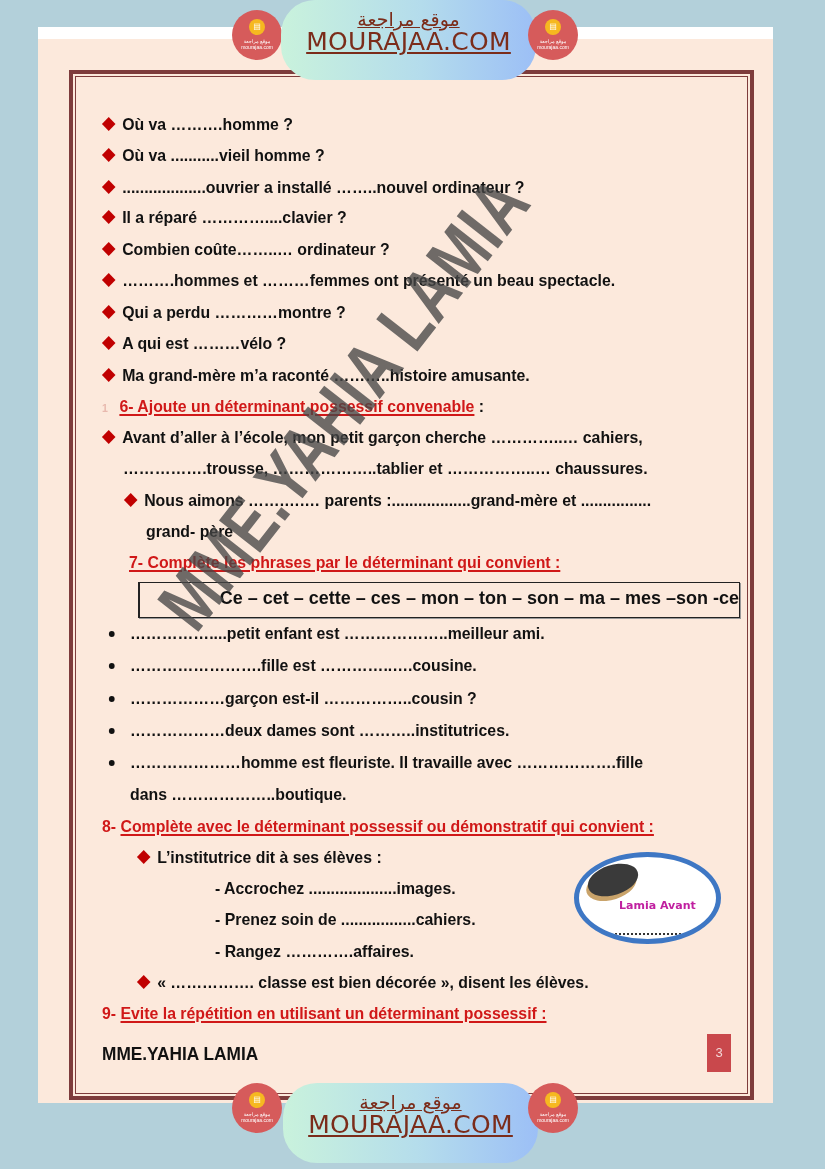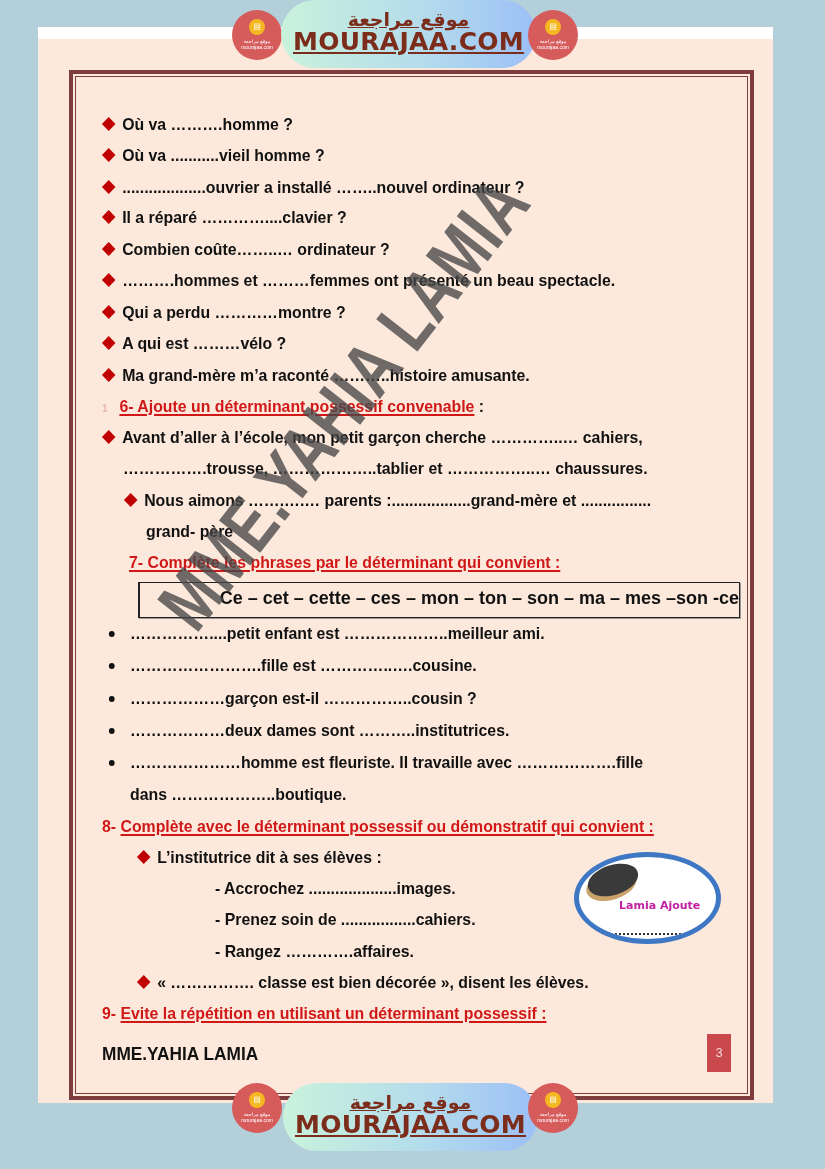--- a/index.html
+++ b/index.html
@@ -52,23 +52,23 @@
       box-shadow: 1px 1px 0 #999;
     }
     .watermark {
       position: absolute; left: 175px; top: 575px;
       font-family: "Liberation Sans", sans-serif; font-weight: bold;
       font-size: 76px; color: rgba(70,70,70,0.78); white-space: nowrap;
       transform: rotate(-52deg) scaleX(0.78); transform-origin: left center;
       letter-spacing: 1px;
     }
     .badge {
-      position: absolute; width: 255px; height: 68px; border-radius: 34px;
+      position: absolute; width: 255px; height: 80px; border-radius: 34px;
       background: linear-gradient(90deg, #c9f2dc 0%, #b4dcec 55%, #9cbff6 100%);
-      text-align: center; color: #7b2c1a; font-weight: bold;
+      text-align: center; color: #7b2c1a; font-weight: normal;
     }
     .badge .ar { font-size: 19px; line-height: 22px; margin-top: 8px; text-decoration: underline; font-family: "DejaVu Sans", sans-serif; }
     .badge .en { font-size: 25px; line-height: 24px; text-decoration: underline; font-family: "DejaVu Sans", sans-serif; letter-spacing: 0.3px; }
     .logo-circle {
       position: absolute; width: 50px; height: 50px; border-radius: 50%;
       background: #d65b5b; text-align: center;
     }
     .logo-circle .book {
       width: 16px; height: 16px; border-radius: 50%; background: #f6b820;
       margin: 9px auto 3px; color: #fff; font-size: 8px; line-height: 16px;
@@ -157,21 +157,21 @@
 
   <div class="line heading" style="left:102px; top:1003px;"><span>9- </span><span class="u">Evite la répétition en utilisant un déterminant possessif :</span></div>
 
   <div class="line footer-name" style="left:102px; top:1044px;">MME.YAHIA LAMIA</div>
 </div>
 
 <div class="pagenum">3</div>
 
 <div class="stamp">
   <div class="pad"></div>
-  <div class="name">Lamia Ajoute</div>
+  <div class="name">Lamia Avant</div>
   <div class="antler"></div>
 </div>
 
 <div class="watermark">MME.YAHIA LAMIA</div>
 
 <div class="logo-circle" style="left:232px; top:1083px;">
   <div class="book">▤</div>
   <div class="small">موقع مراجعة mourajaa.com</div>
 </div>
 <div class="badge" style="left:283px; top:1083px;">

